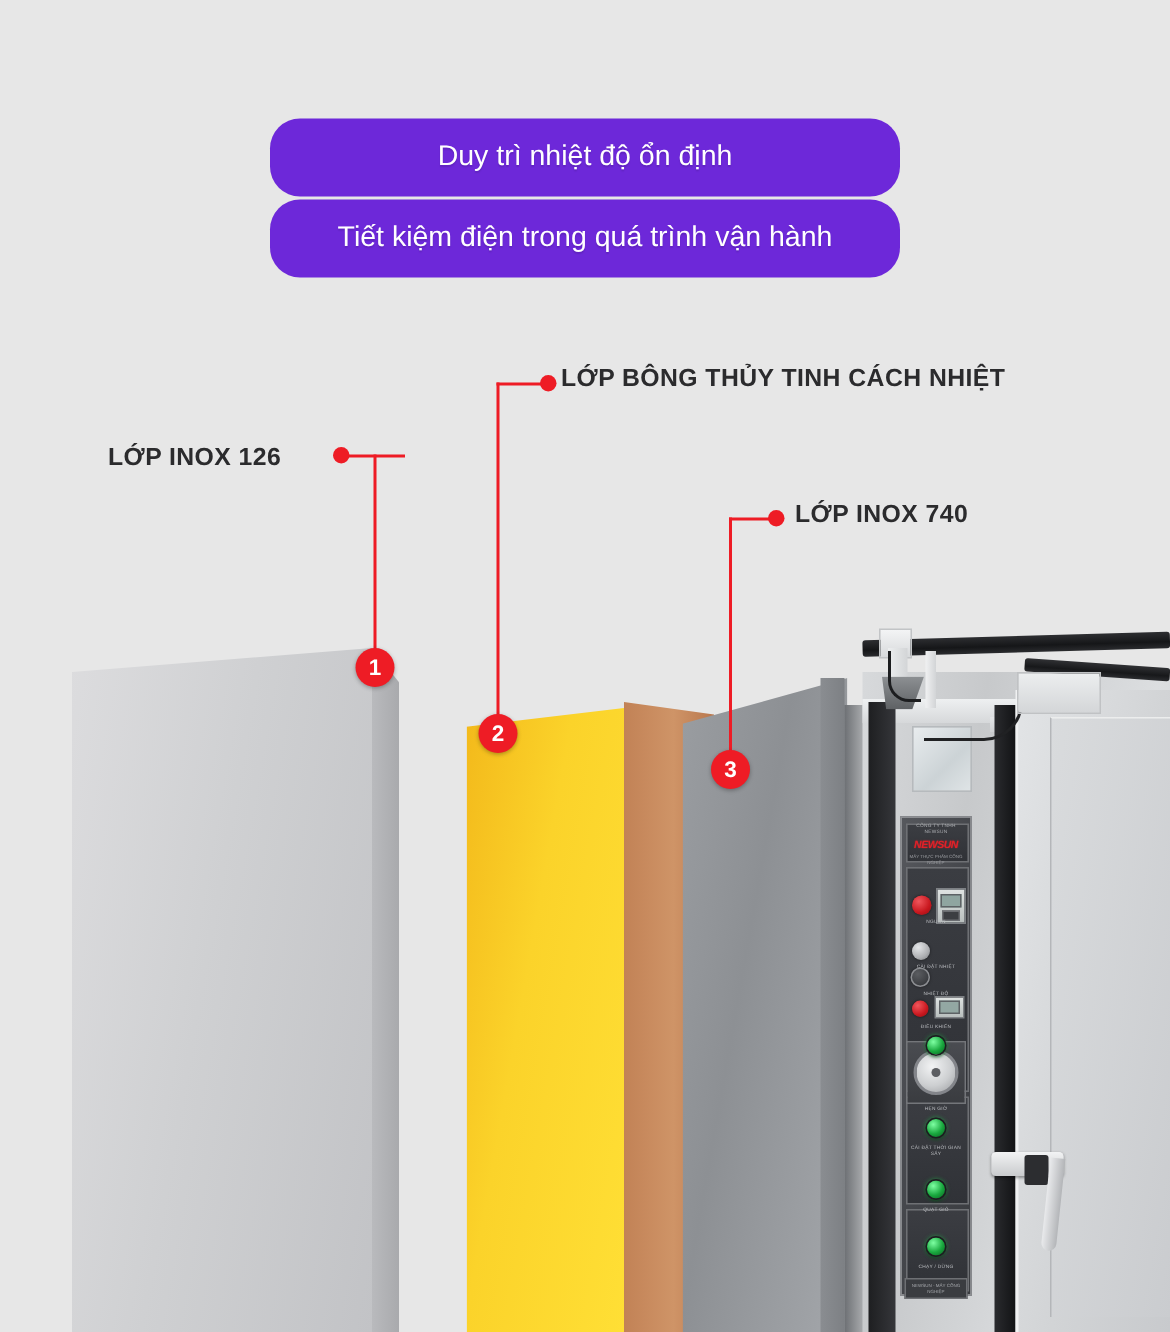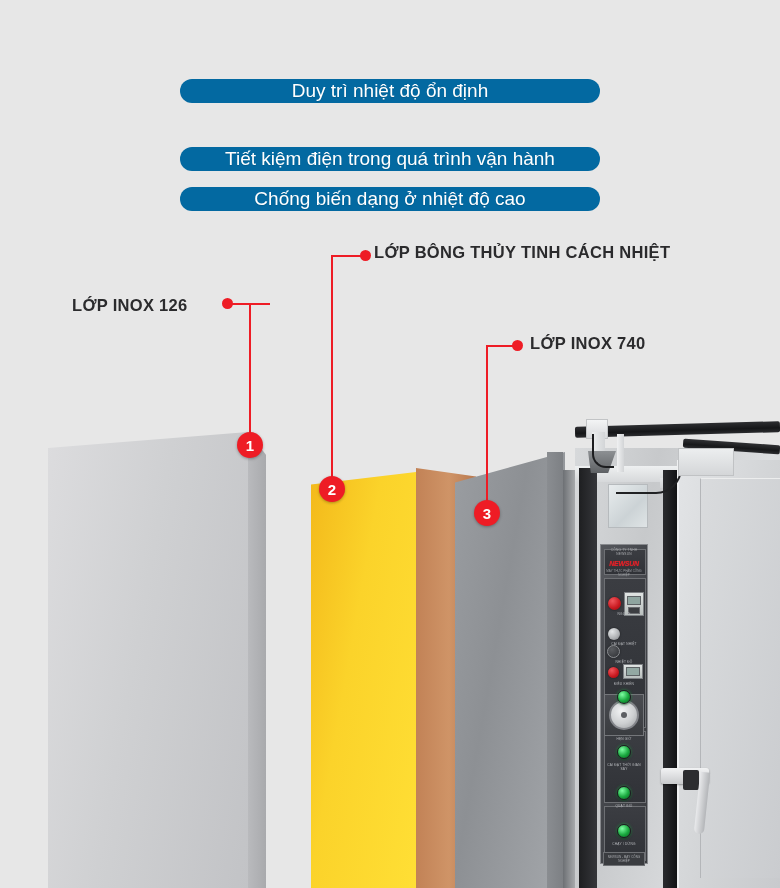--- a/index.html
+++ b/index.html
@@ -17,31 +17,31 @@
     text-align:center;
     font-size:40px; font-weight:bold;
     letter-spacing:.5px;
     color:#3a3a3c;
     white-space:nowrap;
   }
 
   
   .pill {
     position:absolute;
-    height:24px;
+    height:52px;
     border-radius:20px;
-    background:#0369a1;
+    background:#6d28d9;
     color:#ffffff;
     font-size:19px;
     display:flex; align-items:center; justify-content:center;
     text-shadow:0 1px 1px rgba(0,0,0,.12);
     white-space:nowrap;
   }
   #pill-0 { left:180px; top:79px;  width:420px; }
-  #pill-1 { left:180px; top:147px; width:420px; }
+  #pill-1 { left:180px; top:133px; width:420px; }
   #pill-2 { left:180px; top:187px; width:420px; }
 
   
   .callout-label {
     position:absolute;
     font-size:16.5px; font-weight:bold;
     color:#2b2b2d;
     letter-spacing:.3px;
     white-space:nowrap;
   }
@@ -341,21 +341,20 @@
   }
 </style>
 </head>
 <body>
 
 <div id="stage">
 
 
   <div class="pill" id="pill-0">Duy trì nhiệt độ ổn định</div>
   <div class="pill" id="pill-1">Tiết kiệm điện trong quá trình vận hành</div>
-  <div class="pill" id="pill-2">Chống biến dạng ở nhiệt độ cao</div>
 
   <div id="layer-inox201"></div>
   <div id="layer-inox201-edge"></div>
   <div id="layer-glasswool"></div>
   <div id="layer-glasswool-side"></div>
   <div id="layer-inox430"></div>
   <div id="layer-inox430-edge"></div>
 
   <div id="oven-shadow-gap"></div>
   <div id="oven-body"></div>

